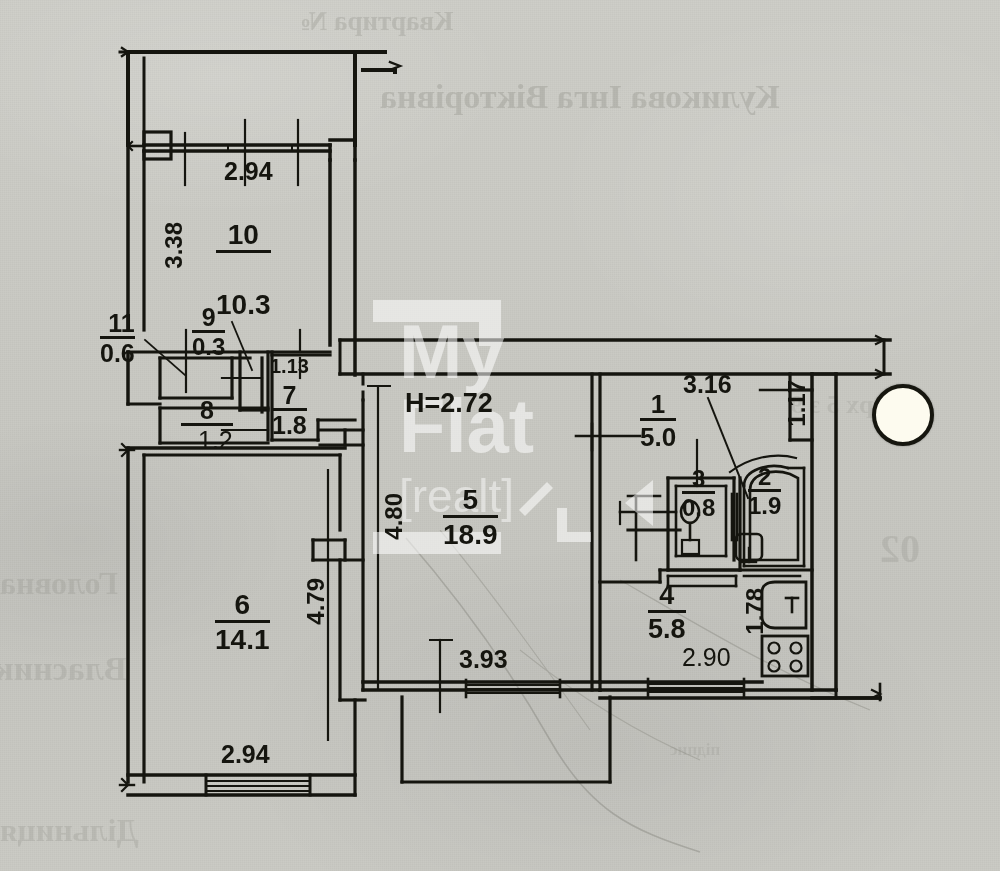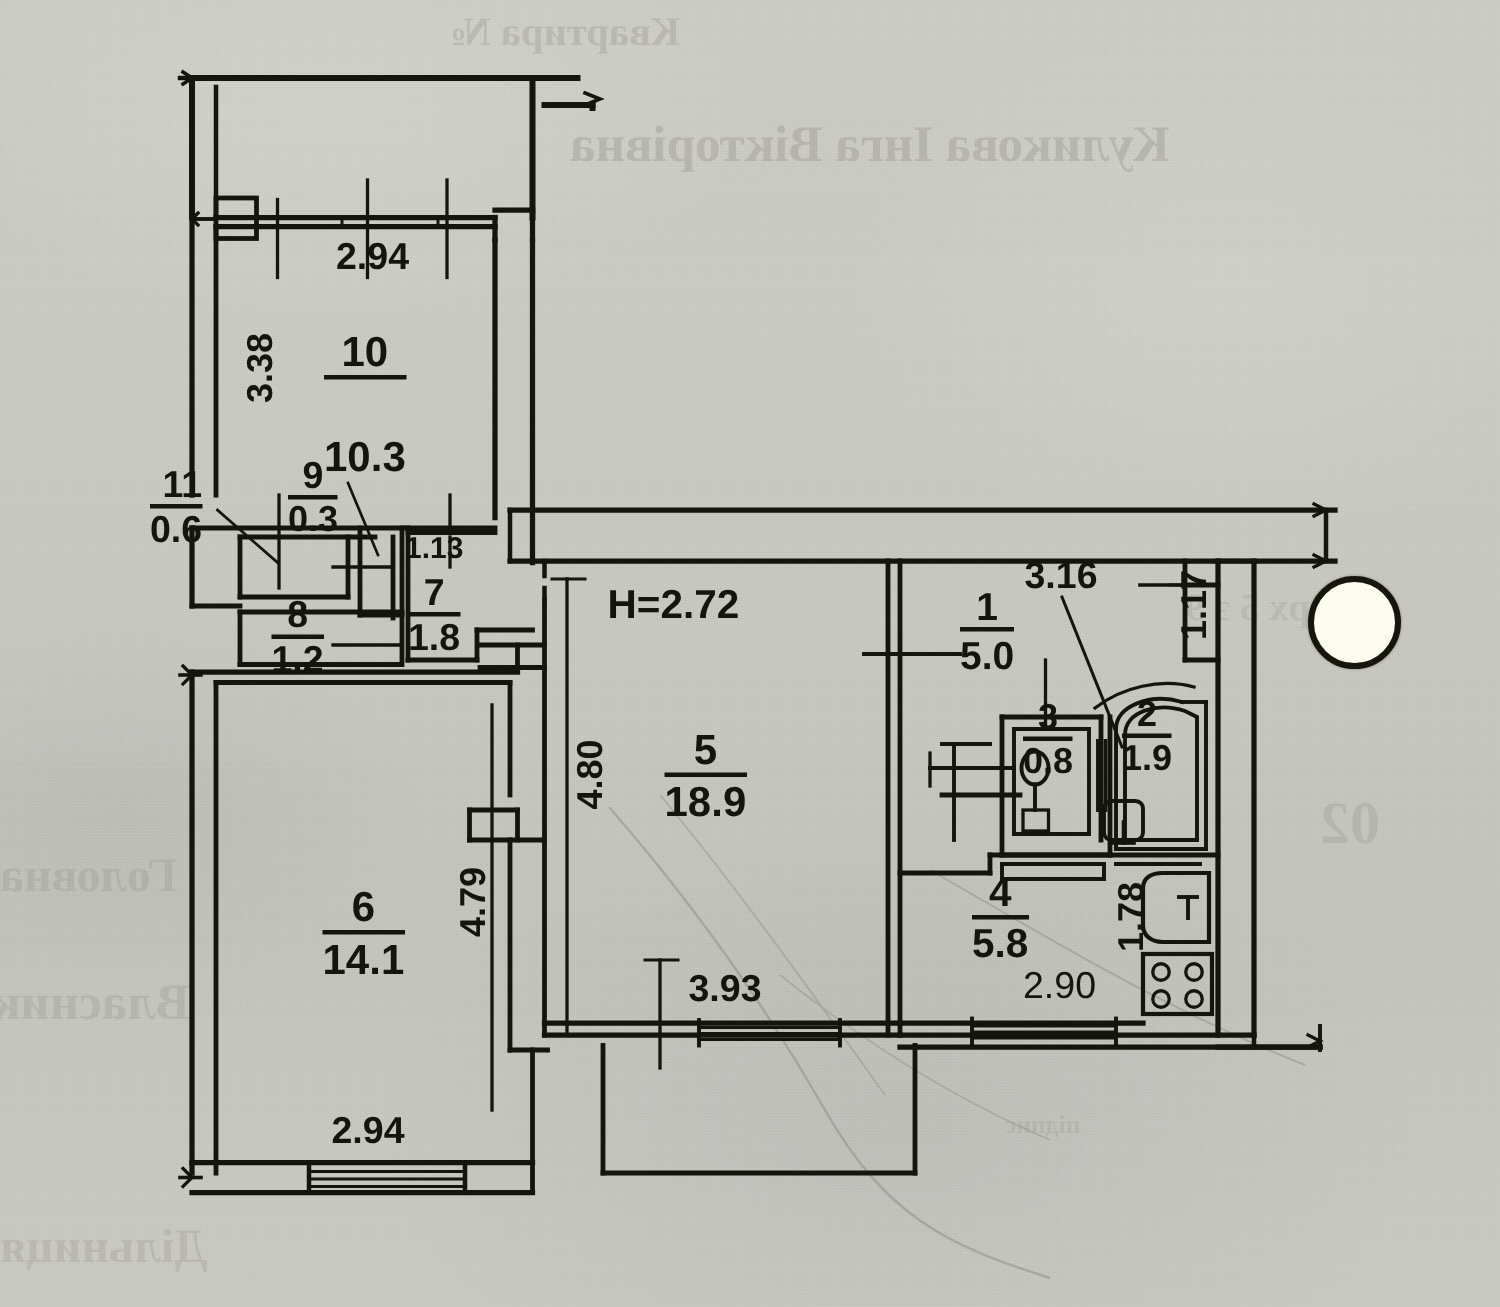--- a/index.html
+++ b/index.html
@@ -291,20 +291,44 @@
       <path d="M744 679 L744 696" stroke-width="2.6"></path>
 
       <path d="M812 698 L880 698" stroke-width="3.5"></path>
 
       <path d="M612 620 L612 676" stroke-width="0"></path>
 
     </g>
   </svg>
   </div>
 
+  <div id="wm">
+    <svg width="300" height="270" viewBox="0 0 300 270">
+      <g fill="#ffffff" opacity="0.55">
+
+        <rect x="0" y="0" width="128" height="22"></rect>
+        <rect x="106" y="0" width="22" height="46"></rect>
+
+        <text x="26" y="78" font-family="Liberation Sans, sans-serif" font-size="76" font-weight="700">My</text>
+
+        <text x="26" y="152" font-family="Liberation Sans, sans-serif" font-size="76" font-weight="700">Flat</text>
+
+        <text x="26" y="212" font-family="Liberation Sans, sans-serif" font-size="46" font-weight="400" opacity="0.85">[realt]</text>
+
+        <path d="M142 150 L142 196 L114 173 Z" transform="translate(138,30)"></path>
+
+        <path d="M168 228 L196 200 L202 206 L174 234 Z" transform="translate(-22,-18)"></path>
+
+        <rect x="0" y="232" width="128" height="22"></rect>
+
+        <rect x="184" y="208" width="10" height="34"></rect>
+        <rect x="184" y="232" width="34" height="10"></rect>
+      </g>
+    </svg>
+  </div>
 
   <div style="position:absolute;left:216px;top:222px;text-align:center;color:#15150f;">
     <div style="font-size:28px;font-weight:700;line-height:26px;">10</div>
     <div style="height:3px;background:#15150f;margin:2px 0 2px;"></div>
     <div style="font-size:28px;font-weight:700;line-height:30px;margin-top:37px;">10.3</div>
   </div>
 
   <div style="position:absolute;left:100px;top:311px;text-align:right;color:#15150f;">
     <div style="font-size:25px;font-weight:700;line-height:24px;">11</div>
     <div style="height:3px;background:#15150f;margin:1px 0;"></div>
@@ -313,21 +337,21 @@
 
   <div style="position:absolute;left:192px;top:305px;text-align:center;color:#15150f;">
     <div style="font-size:25px;font-weight:700;line-height:24px;">9</div>
     <div style="height:3px;background:#15150f;margin:1px 0;"></div>
     <div style="font-size:24px;font-weight:700;line-height:26px;">0.3</div>
   </div>
 
   <div style="position:absolute;left:181px;top:398px;text-align:center;color:#15150f;">
     <div style="font-size:25px;font-weight:700;line-height:24px;">8</div>
     <div style="height:3px;background:#15150f;margin:1px 0;"></div>
-    <div style="font-size:25px;font-weight:700;line-height:26px;">1.2</div>
+    <div style="font-size:25px;font-weight:400;line-height:26px;margin-left:17px;">1.2</div>
   </div>
 
   <div style="position:absolute;left:272px;top:383px;text-align:center;color:#15150f;">
     <div style="font-size:25px;font-weight:700;line-height:24px;">7</div>
     <div style="height:3px;background:#15150f;margin:1px 0;"></div>
     <div style="font-size:25px;font-weight:700;line-height:26px;">1.8</div>
   </div>
 
   <div style="position:absolute;left:215px;top:592px;text-align:center;color:#15150f;">
     <div style="font-size:28px;font-weight:700;line-height:26px;">6</div>

